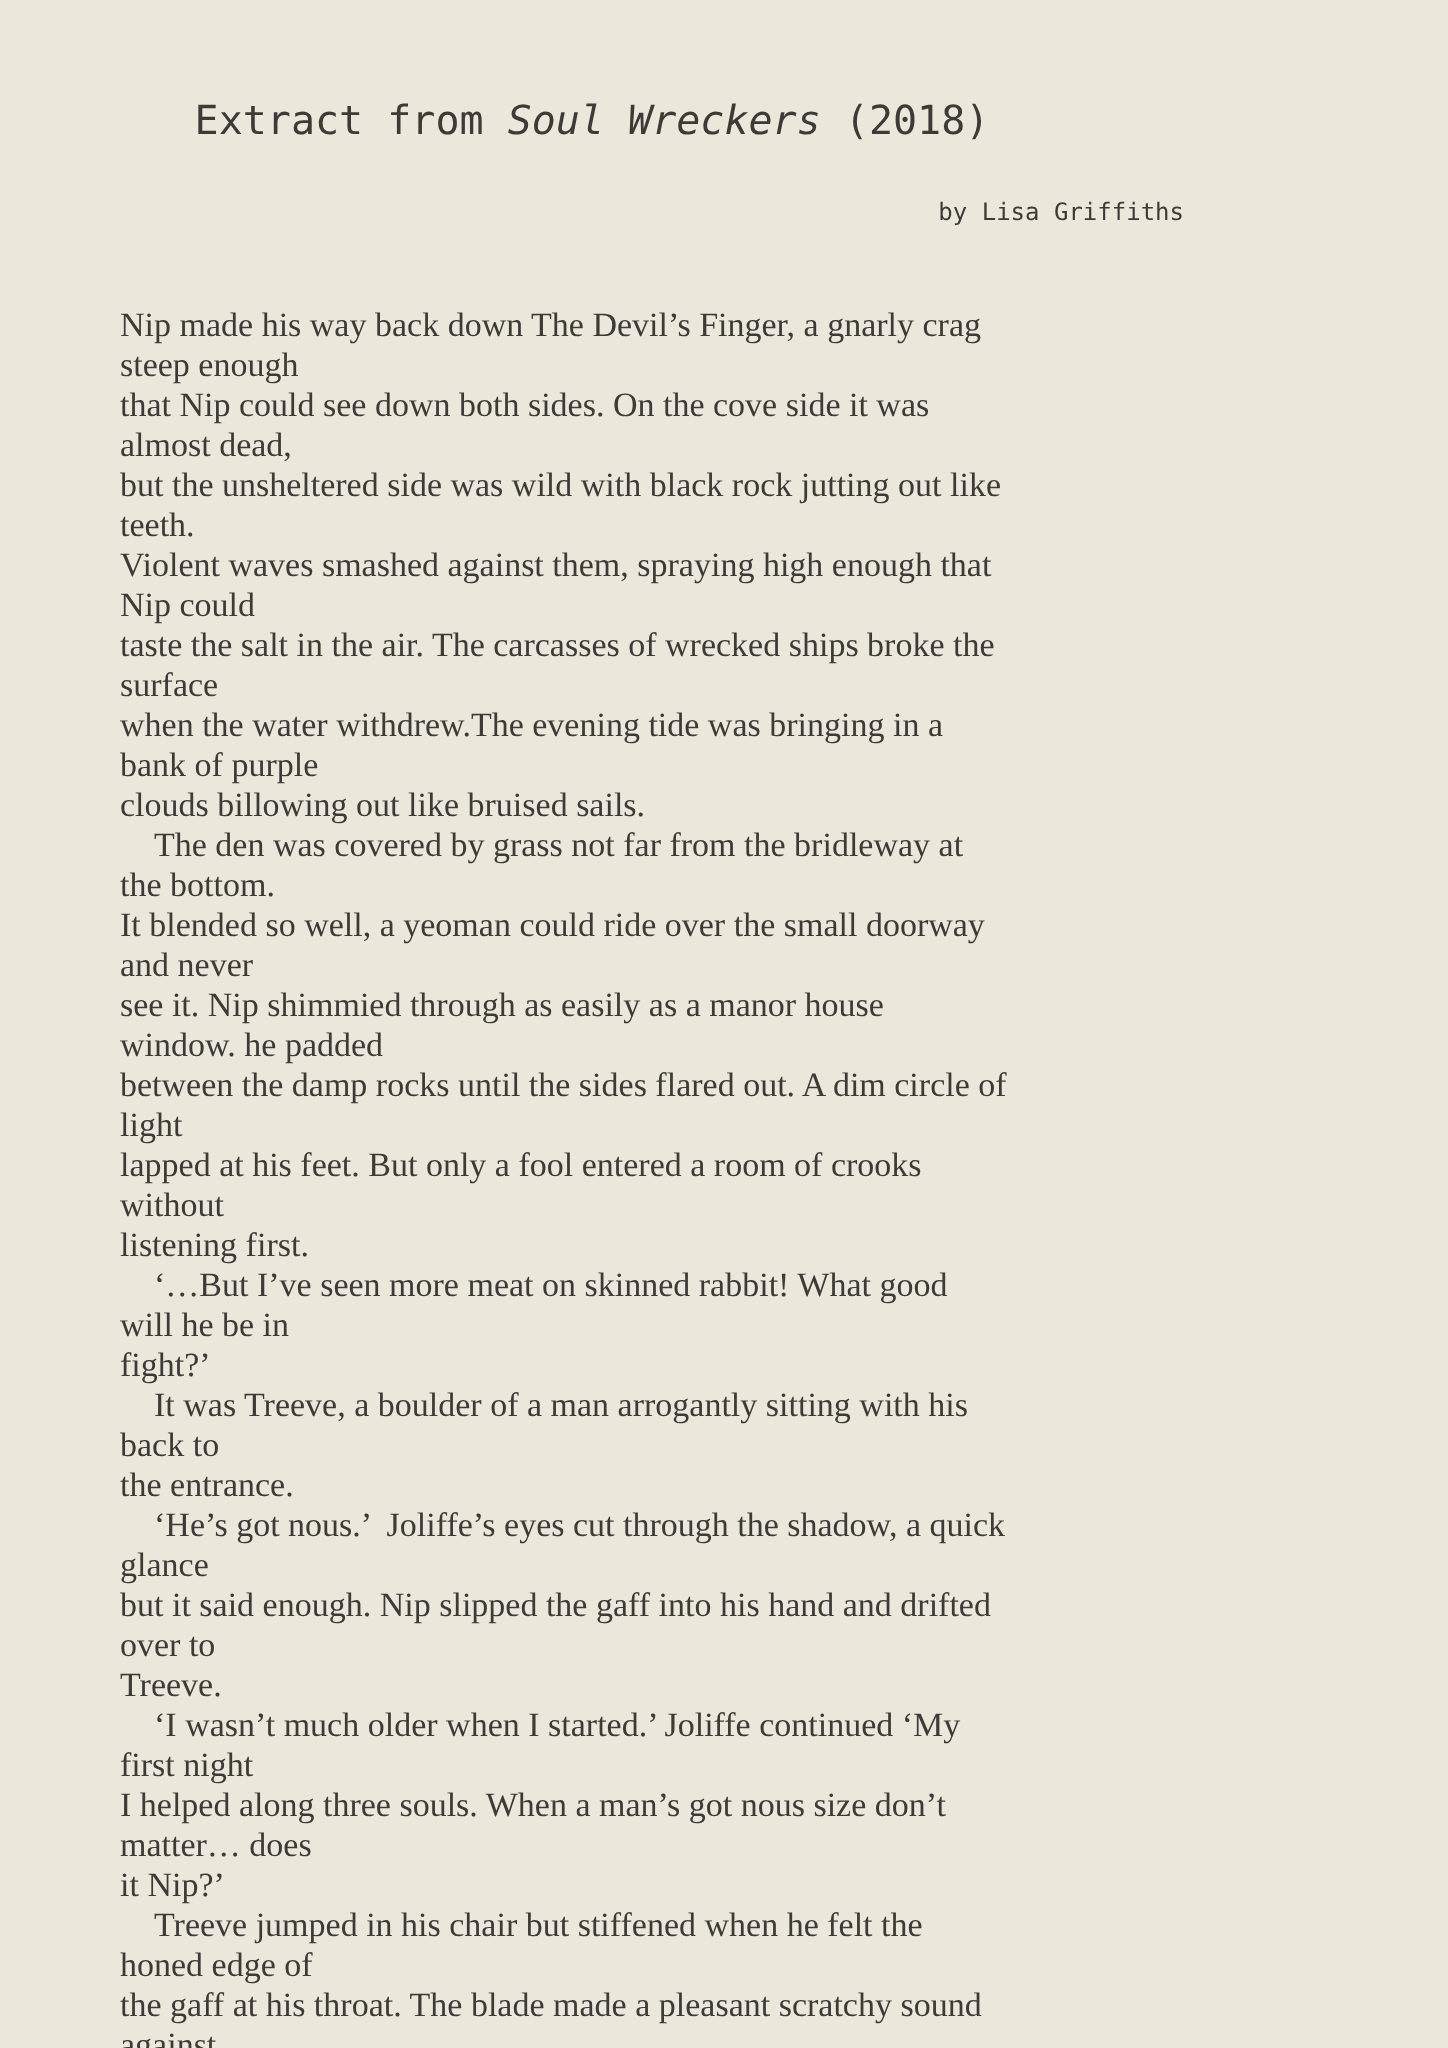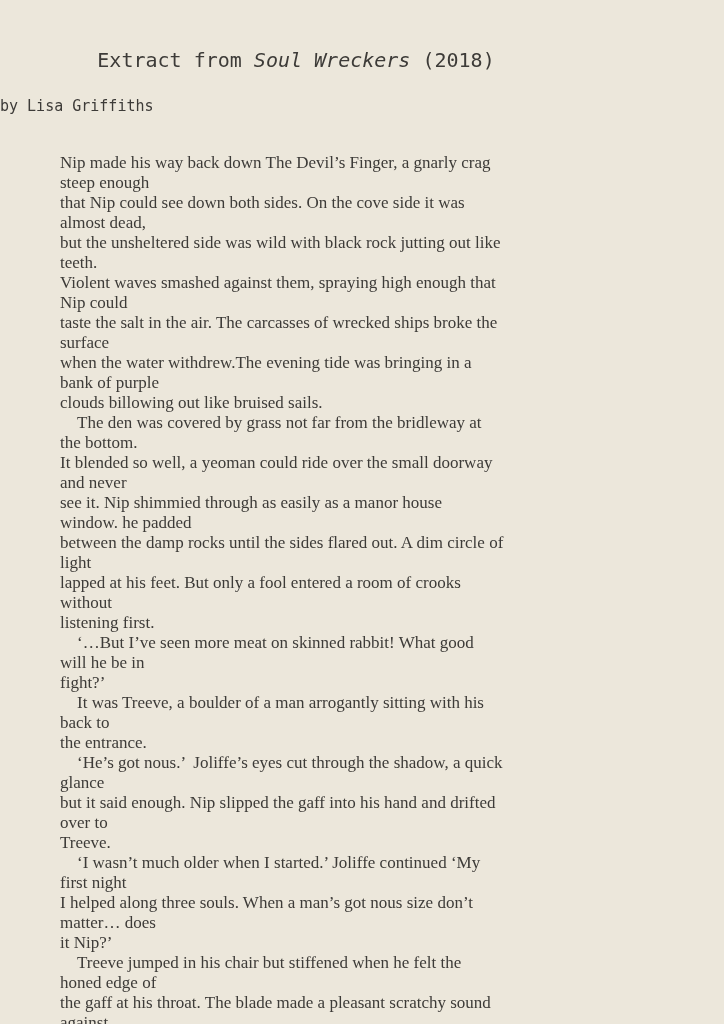--- a/index.html
+++ b/index.html
@@ -26,22 +26,22 @@
     font-size: 20px;
     line-height: 26px;
     font-weight: normal;
     letter-spacing: 0;
   }
   .title em {
     font-style: italic;
   }
   .byline {
     margin-top: 23px;
-    text-align: left;
-    font-size: 15px;
+    text-align: right;
+    font-size: 12px;
     line-height: 20px;
   }
   .body-text {
     margin: 37px 88px 0 60px;
     font-family: Liberation Serif, serif;
     font-size: 17px;
     line-height: 20px;
     white-space: pre-wrap;
     color: #3d3b38;
   }

